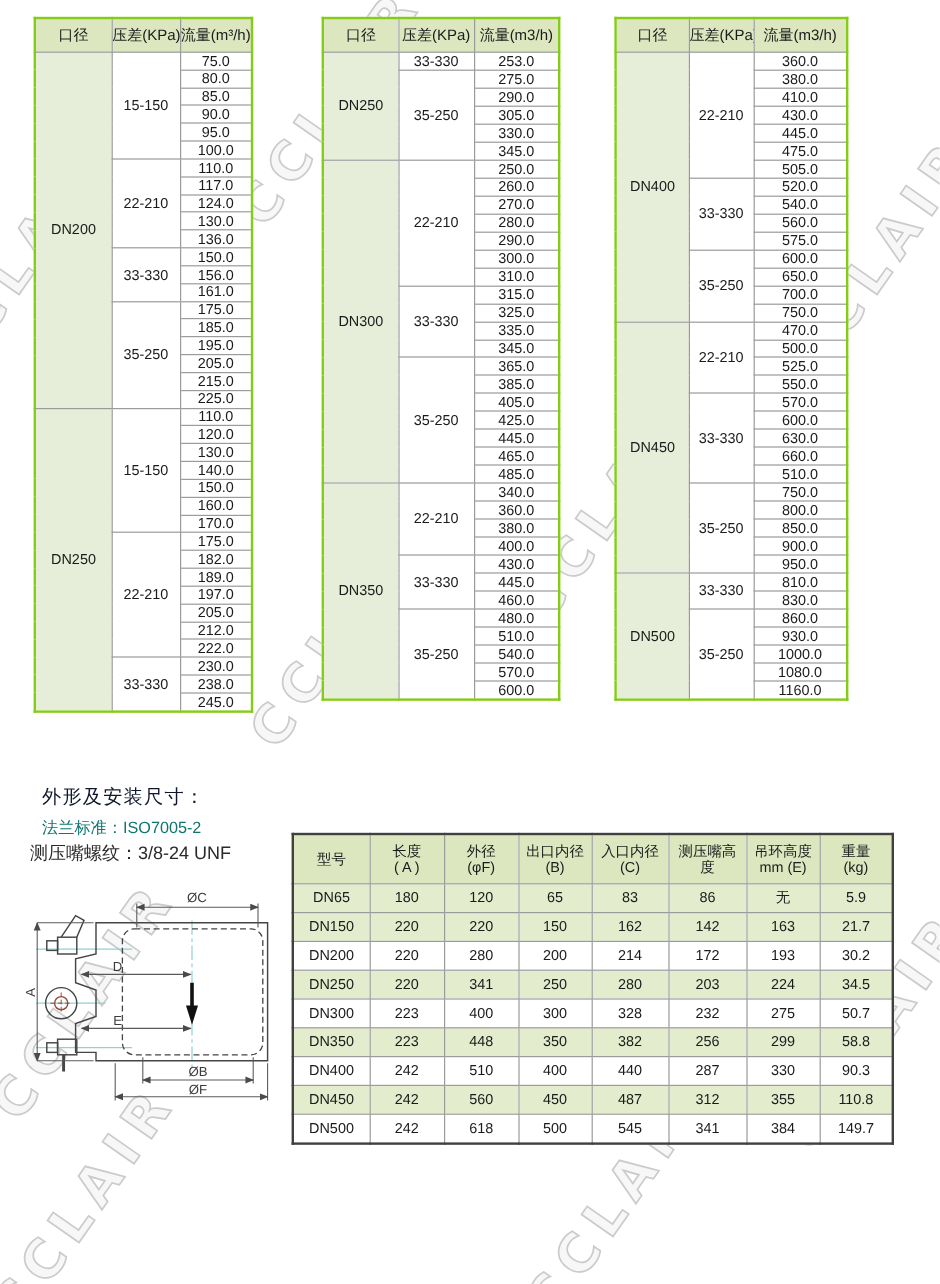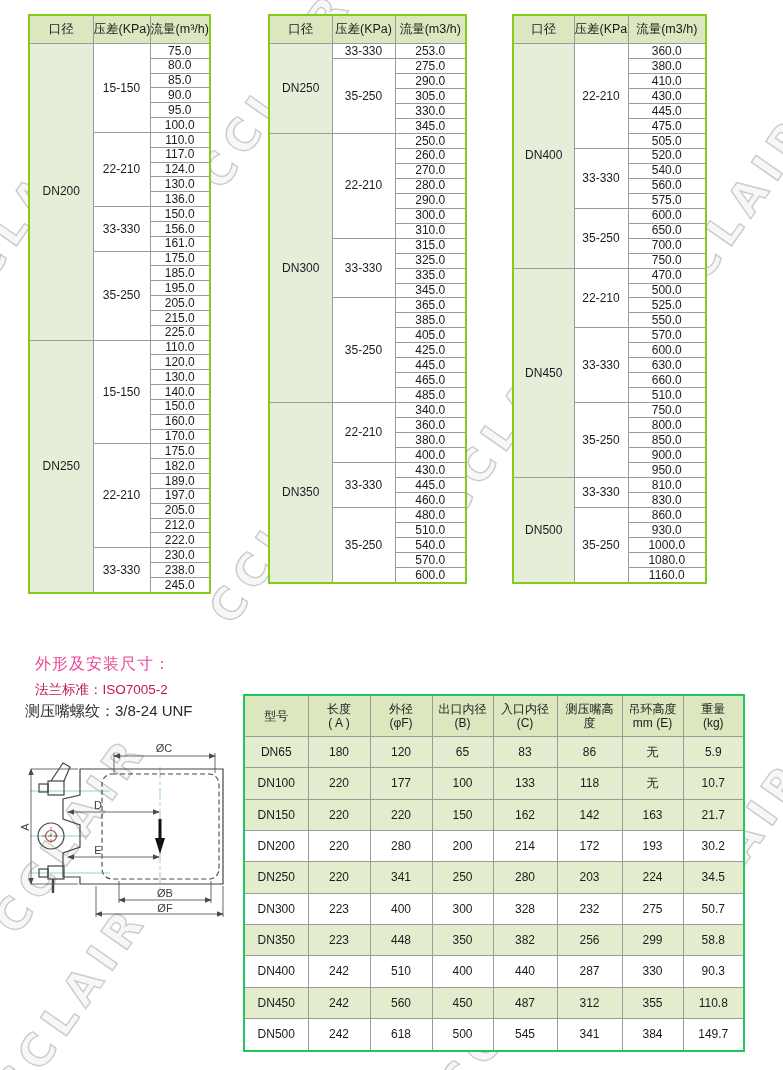--- a/index.html
+++ b/index.html
@@ -28,31 +28,31 @@
     font-size:12px;line-height:1.05;font-weight:400;color:#1b1b1b;
     overflow:hidden;white-space:nowrap;
   }
   table.flow th.hdr{height:27px;background:var(--header-green,#dce7c0);font-size:12.5px;}
   table.flow td.dn{background:var(--cell-green,#e6eed9);}
   #t1{left:28px;top:14px;width:181px;height:580px;}
   #t2{left:268px;top:14px;width:197px;height:570px;}
   #t3{left:512px;top:14px;width:193px;height:570px;}
 
   
-  .sec-title{position:absolute;left:35px;top:654px;font-size:16px;letter-spacing:1px;color:#ec4899;z-index:10;}
-  .sec-line1{position:absolute;left:35px;top:681px;font-size:13.5px;color:#be185d;z-index:10;}
+  .sec-title{position:absolute;left:35px;top:654px;font-size:16px;letter-spacing:1px;color:#0f172a;z-index:10;}
+  .sec-line1{position:absolute;left:35px;top:681px;font-size:13.5px;color:#0f766e;z-index:10;}
   .sec-line2{position:absolute;left:25px;top:702px;font-size:15px;color:#2a2a2a;z-index:10;}
 
   .drawing{position:absolute;left:18px;top:733px;width:222px;height:198px;z-index:10;}
   .drawing text{font-family:"Liberation Sans", sans-serif;font-size:11px;fill:#3c3c3c;}
 
   
   table.dims{
-    position:absolute;left:243px;top:694px;width:500px;height:358px;z-index:10;
-    border-collapse:collapse;table-layout:fixed;background:#fff;border:2px solid #22c55e;
+    position:absolute;left:243px;top:694px;width:500px;height:260px;z-index:10;
+    border-collapse:collapse;table-layout:fixed;background:#fff;border:2px solid #404040;
   }
   table.dims th, table.dims td{
     border:1px solid #9b9b9b;padding:0;text-align:center;vertical-align:middle;
     font-size:12px;line-height:1.2;font-weight:400;color:#1b1b1b;white-space:nowrap;overflow:hidden;
   }
   table.dims th.hdr{height:40px;background:var(--header-green,#dce7c0);font-size:12px;}
   table.dims tr.alt td{background:var(--row-green,#e3edcd);}
 </style>
 </head>
 <body>
@@ -595,30 +595,20 @@
           <td>DN65</td>
           <td>180</td>
           <td>120</td>
           <td>65</td>
           <td>83</td>
           <td>86</td>
           <td>无</td>
           <td>5.9</td>
         </tr>
         <tr class="alt">
-          <td>DN100</td>
-          <td>220</td>
-          <td>177</td>
-          <td>100</td>
-          <td>133</td>
-          <td>118</td>
-          <td>无</td>
-          <td>10.7</td>
-        </tr>
-        <tr class="alt">
           <td>DN150</td>
           <td>220</td>
           <td>220</td>
           <td>150</td>
           <td>162</td>
           <td>142</td>
           <td>163</td>
           <td>21.7</td>
         </tr>
         <tr>

